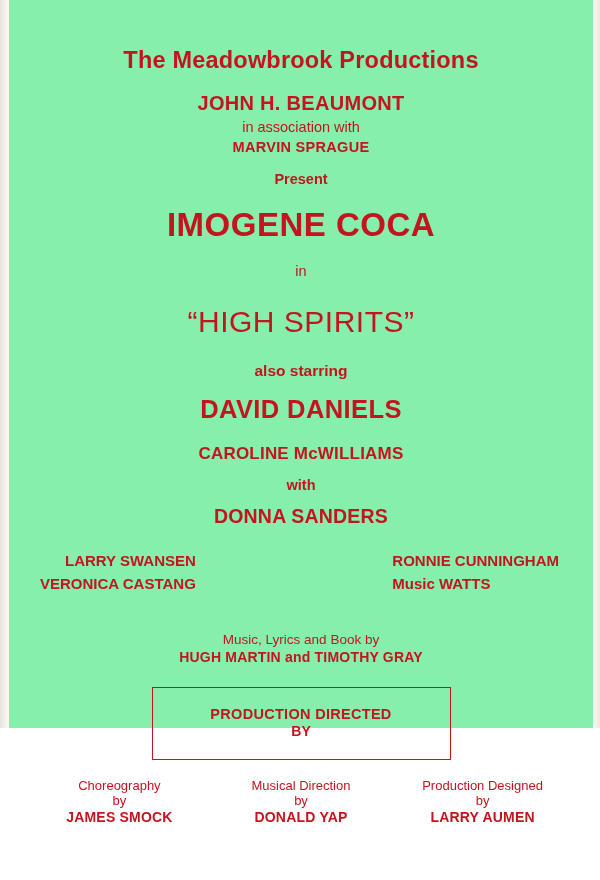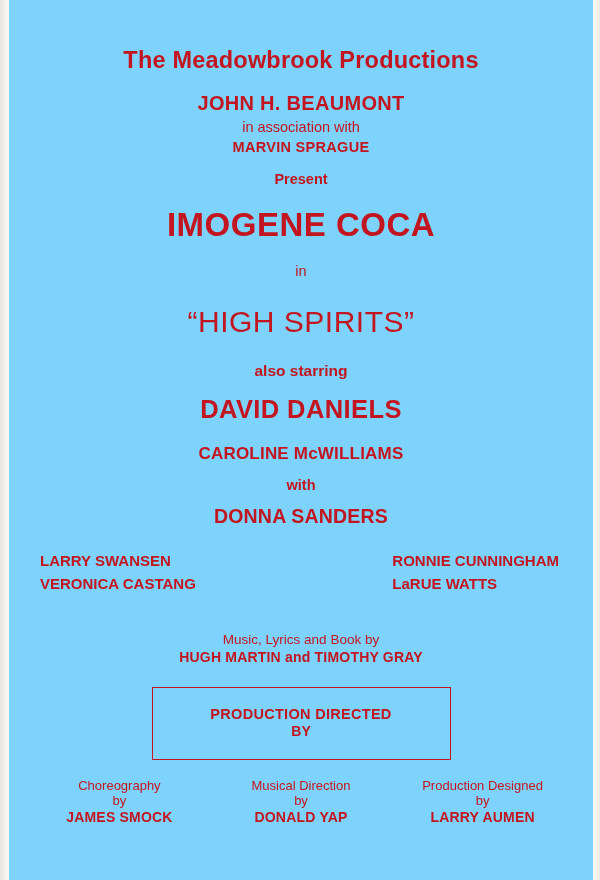--- a/index.html
+++ b/index.html
@@ -10,22 +10,22 @@
     width: 600px;
     height: 880px;
     background: #ffffff;
     font-family: "Liberation Sans", sans-serif;
     color: #c3151f;
     overflow: hidden;
   }
   .page {
     position: relative;
     width: 600px;
-    height: 880px;
-    background: #7dd3fc;
+    height: 728px;
+    background: #86efac;
     box-sizing: border-box;
   }
   
   .page::before {
     content: "";
     position: absolute;
     left: 0; top: 0; bottom: 0;
     width: 9px;
     background: linear-gradient(to right, #e6e4dc, #fbfaf6);
     pointer-events: none;
@@ -122,21 +122,21 @@
   }
   .ensemble {
     margin-top: 21px;
     display: flex;
     justify-content: space-between;
     padding: 0 33px 0 30px;
     font-size: 15px;
     font-weight: bold;
   }
   .ensemble .col { line-height: 1.55; }
-  .ensemble .col.left { text-align: left; }
+  .ensemble .col.left { text-align: right; }
   .ensemble .col.right { text-align: left; }
 
   .t-credit-music {
     margin-top: 36px;
     font-size: 13.5px;
     font-weight: normal;
   }
   .t-credit-music-names {
     margin-top: 2px;
     font-size: 14px;
@@ -224,21 +224,21 @@
     <div class="c t-with">with</div>
     <div class="c t-feat2">DONNA SANDERS</div>
 
     <div class="ensemble">
       <div class="col left">
         <div>LARRY SWANSEN</div>
         <div>VERONICA CASTANG</div>
       </div>
       <div class="col right">
         <div>RONNIE CUNNINGHAM</div>
-        <div>LaRUE WATTS</div>
+        <div>Music WATTS</div>
       </div>
     </div>
 
     <div class="c t-credit-music">Music, Lyrics and Book by</div>
     <div class="c t-credit-music-names">HUGH MARTIN and TIMOTHY GRAY</div>
 
 
     <div class="direct-box">
       <div class="c l1">PRODUCTION DIRECTED</div>
       <div class="c l2">BY</div>

